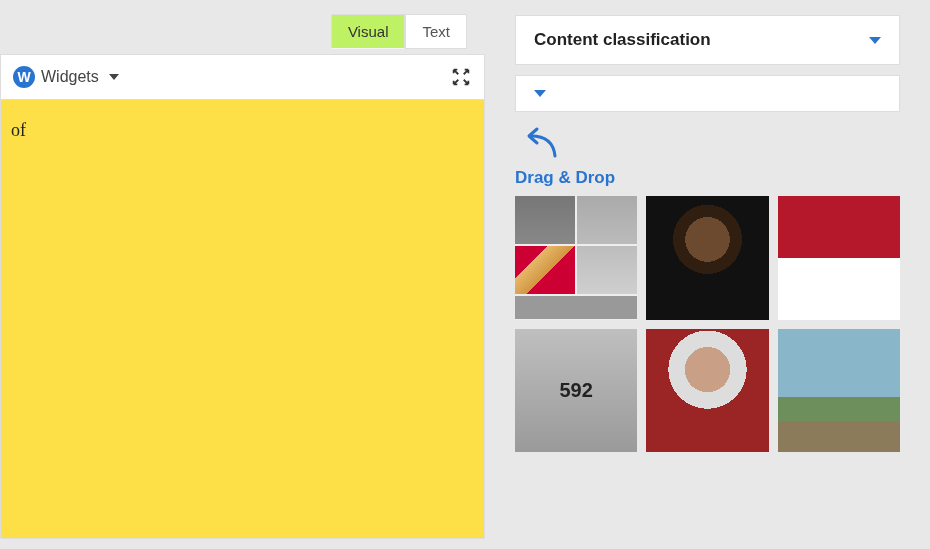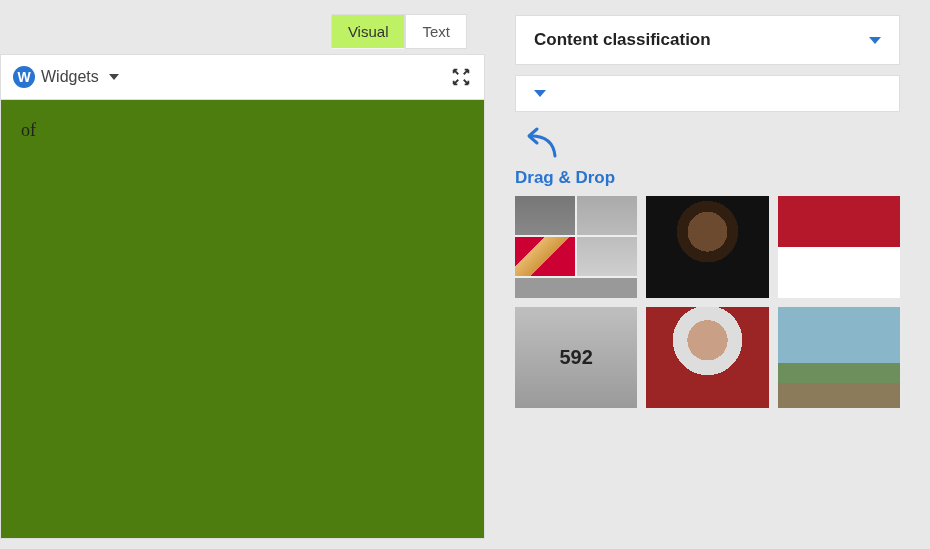--- a/index.html
+++ b/index.html
@@ -83,24 +83,24 @@
       height: 22px;
       cursor: pointer;
       color: #333;
     }
     .editor-body {
       position: absolute;
       top: 100px;
       left: 0;
       right: 0;
       bottom: 10px;
-      background: #4d7c0f;
+      background: #fde047;
       border: 1px solid #ddd;
       border-top: none;
-      padding: 20px 20px;
+      padding: 20px 10px;
       color: #222;
       font-family: Georgia, serif;
       font-size: 18px;
       overflow: hidden;
     }
     .sidebar {
       flex: 1;
       height: 100%;
       padding: 15px 30px 0 30px;
     }
@@ -138,21 +138,21 @@
       color: #2a74d1;
       font-weight: 600;
       font-size: 17px;
     }
     .thumb-grid {
       display: grid;
       grid-template-columns: repeat(3, 1fr);
       grid-template-rows: 1fr 1fr;
       gap: 9px;
       width: 100%;
-      height: 212px;
+      height: 256px;
     }
     .thumb {
       width: 100%;
       height: 100%;
       background: #ccc;
       overflow: hidden;
       position: relative;
       cursor: pointer;
     }
     .thumb.collage {

